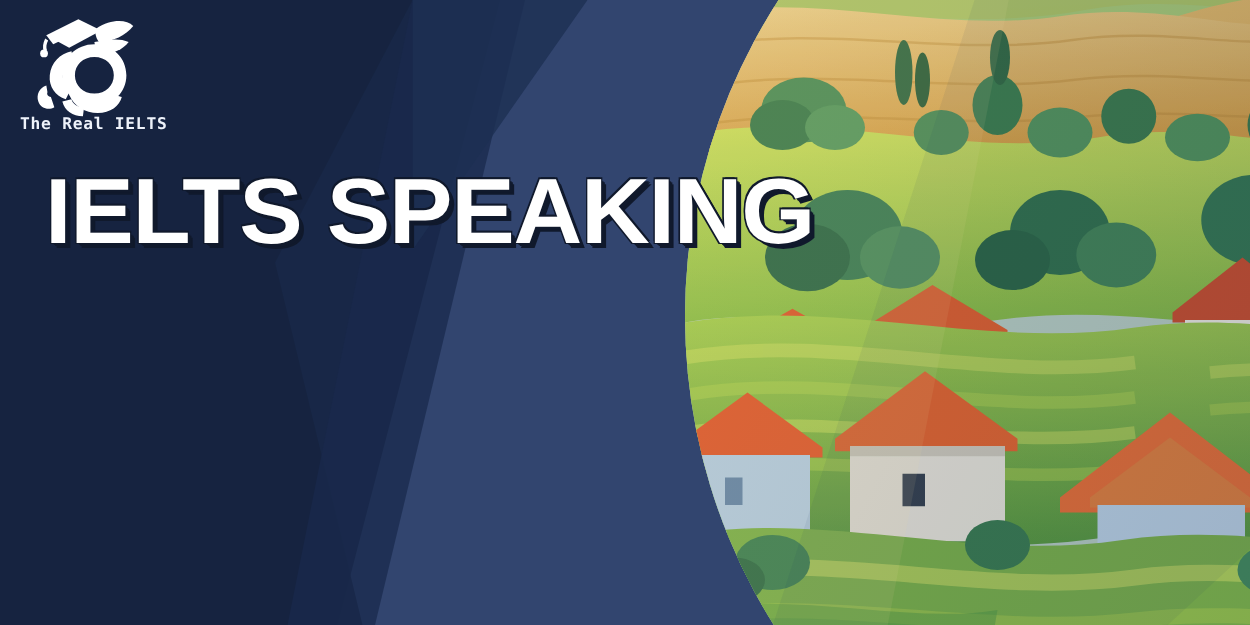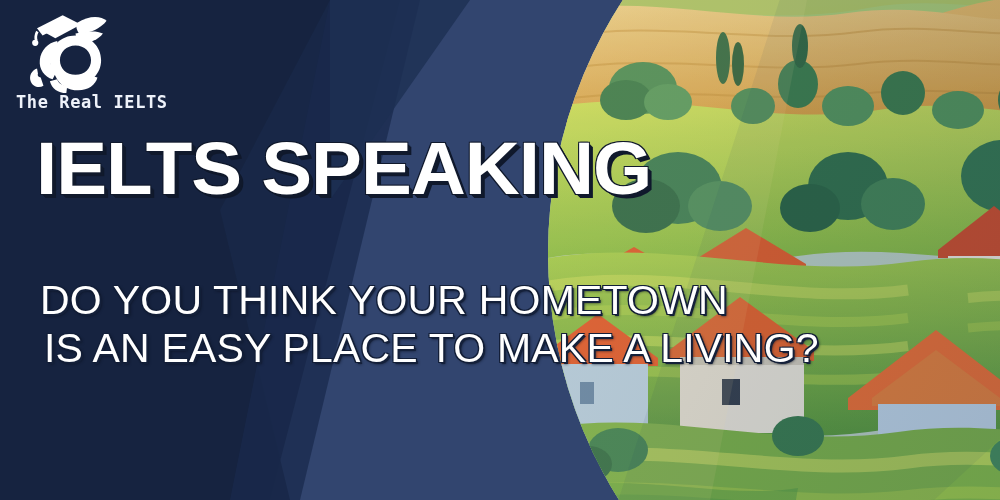--- a/index.html
+++ b/index.html
@@ -62,21 +62,21 @@
   .logo-block{
     position:absolute;left:14px;top:8px;
     width:160px;
     z-index:30;
   }
   .logo-mark{width:92px;height:86px;display:block;margin-left:10px;}
   .logo-text{
     margin-top:-2px;
     color:#eef2fa;
     font-family:"DejaVu Sans Mono","Liberation Mono",monospace;
-    font-size:17px;
+    font-size:13px;
     letter-spacing:.6px;
     font-weight:600;
     text-align:left;
     padding-left:2px;
     white-space:nowrap;
   }
 
   
   .headline{
     position:absolute;
@@ -390,18 +390,14 @@
 
         <path d="M34 74 C38 84 48 90 59 90 C70 90 78 84 80 76 L69 73 C67 78 62 81 56 81 C49 81 44 78 42 72 Z"></path>
         <path d="M28 80 C30 88 37 93 46 93 L47 85 C41 85 37 82 36 78 Z"></path>
       </g>
     </svg>
     <div class="logo-text">The Real IELTS</div>
   </div>
 
   <div class="headline">IELTS SPEAKING</div>
 
-  <div class="subtitle">
-    <span class="line line1">DO YOU THINK YOUR HOMETOWN</span>
-    <span class="line line2">IS AN EASY PLACE TO MAKE A LIVING?</span>
-  </div>
 
 </div>
 
 </body></html>

